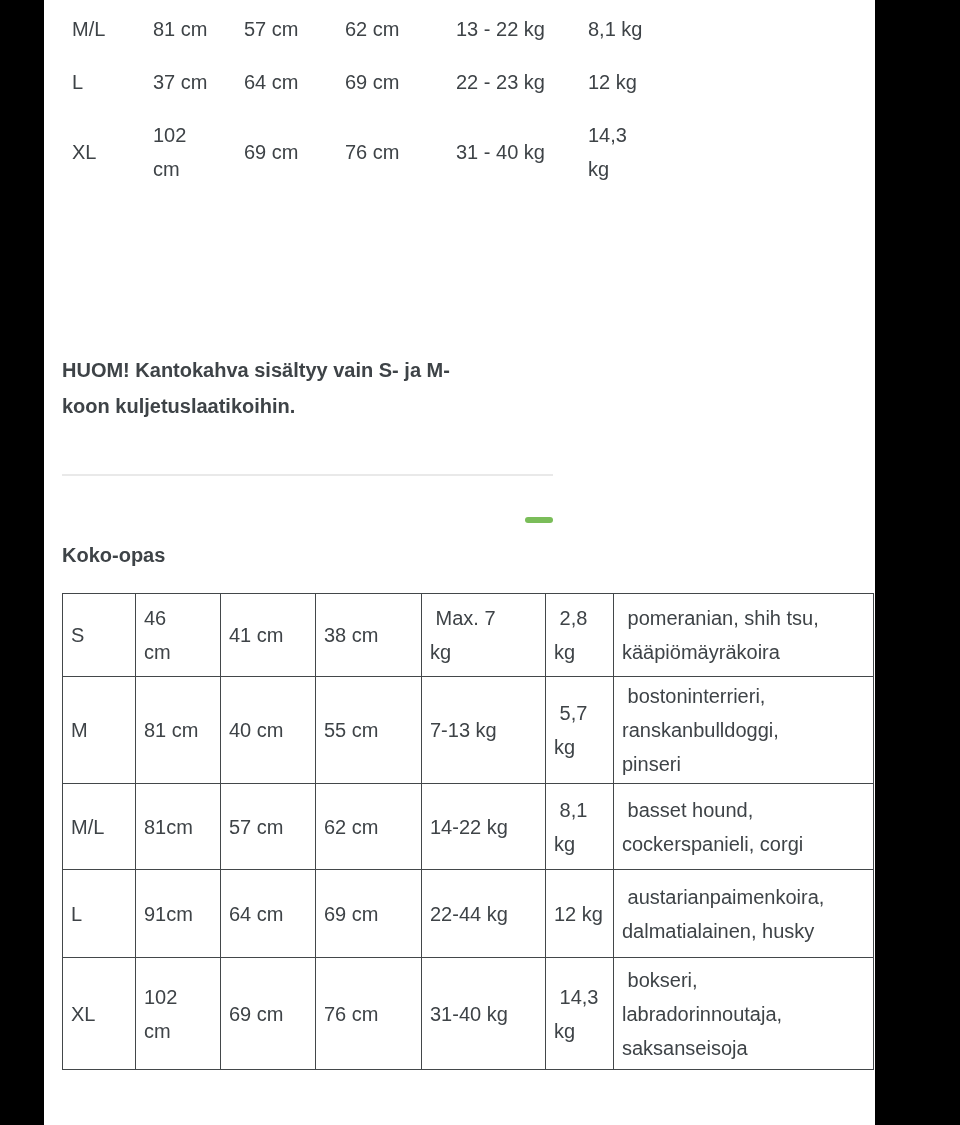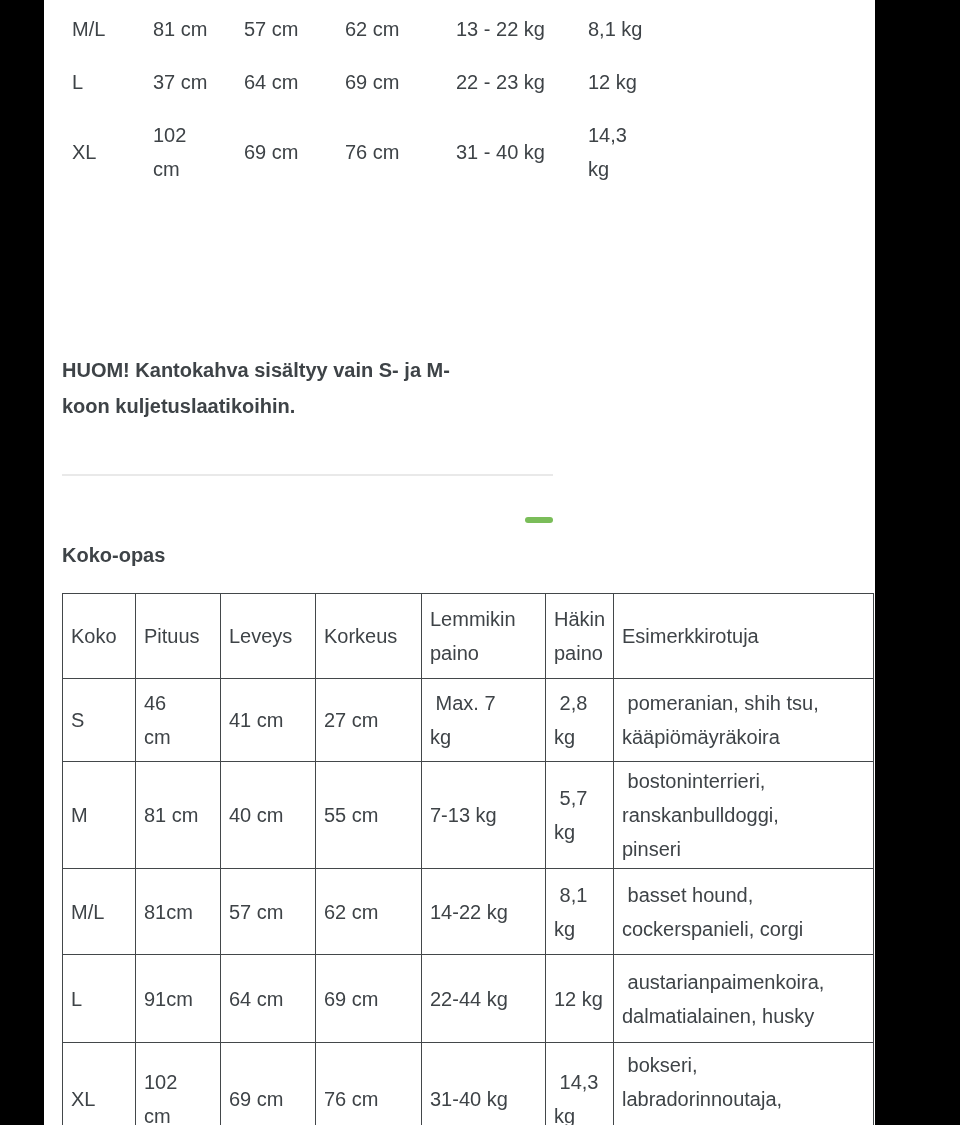--- a/index.html
+++ b/index.html
@@ -175,37 +175,26 @@
       <colgroup>
         <col style="width:73px">
           <col style="width:85px">
           <col style="width:95px">
         <col style="width:106px">
           <col style="width:124px">
           <col style="width:68px">
         <col style="width:260px">
       </colgroup>
       <tbody>
-          <tr class="h">
-        <th>Koko</th>
-        <th>Pituus</th>
-        <th>Leveys</th>
-        <th>Korkeus</th>
-        <th>Lemmikin
-paino</th>
-        <th>Häkin
-paino</th>
-        <th>Esimerkkirotuja</th>
-      </tr>
       <tr class="s">
         <td>S</td>
         <td>46
 cm</td>
         <td>41 cm</td>
-        <td>27 cm</td>
+        <td>38 cm</td>
         <td>&nbsp;Max. 7
 kg</td>
         <td>&nbsp;2,8
 kg</td>
         <td>&nbsp;pomeranian, shih tsu,
 kääpiömäyräkoira</td>
       </tr>
       <tr class="m">
         <td>M</td>
         <td>81 cm</td>

